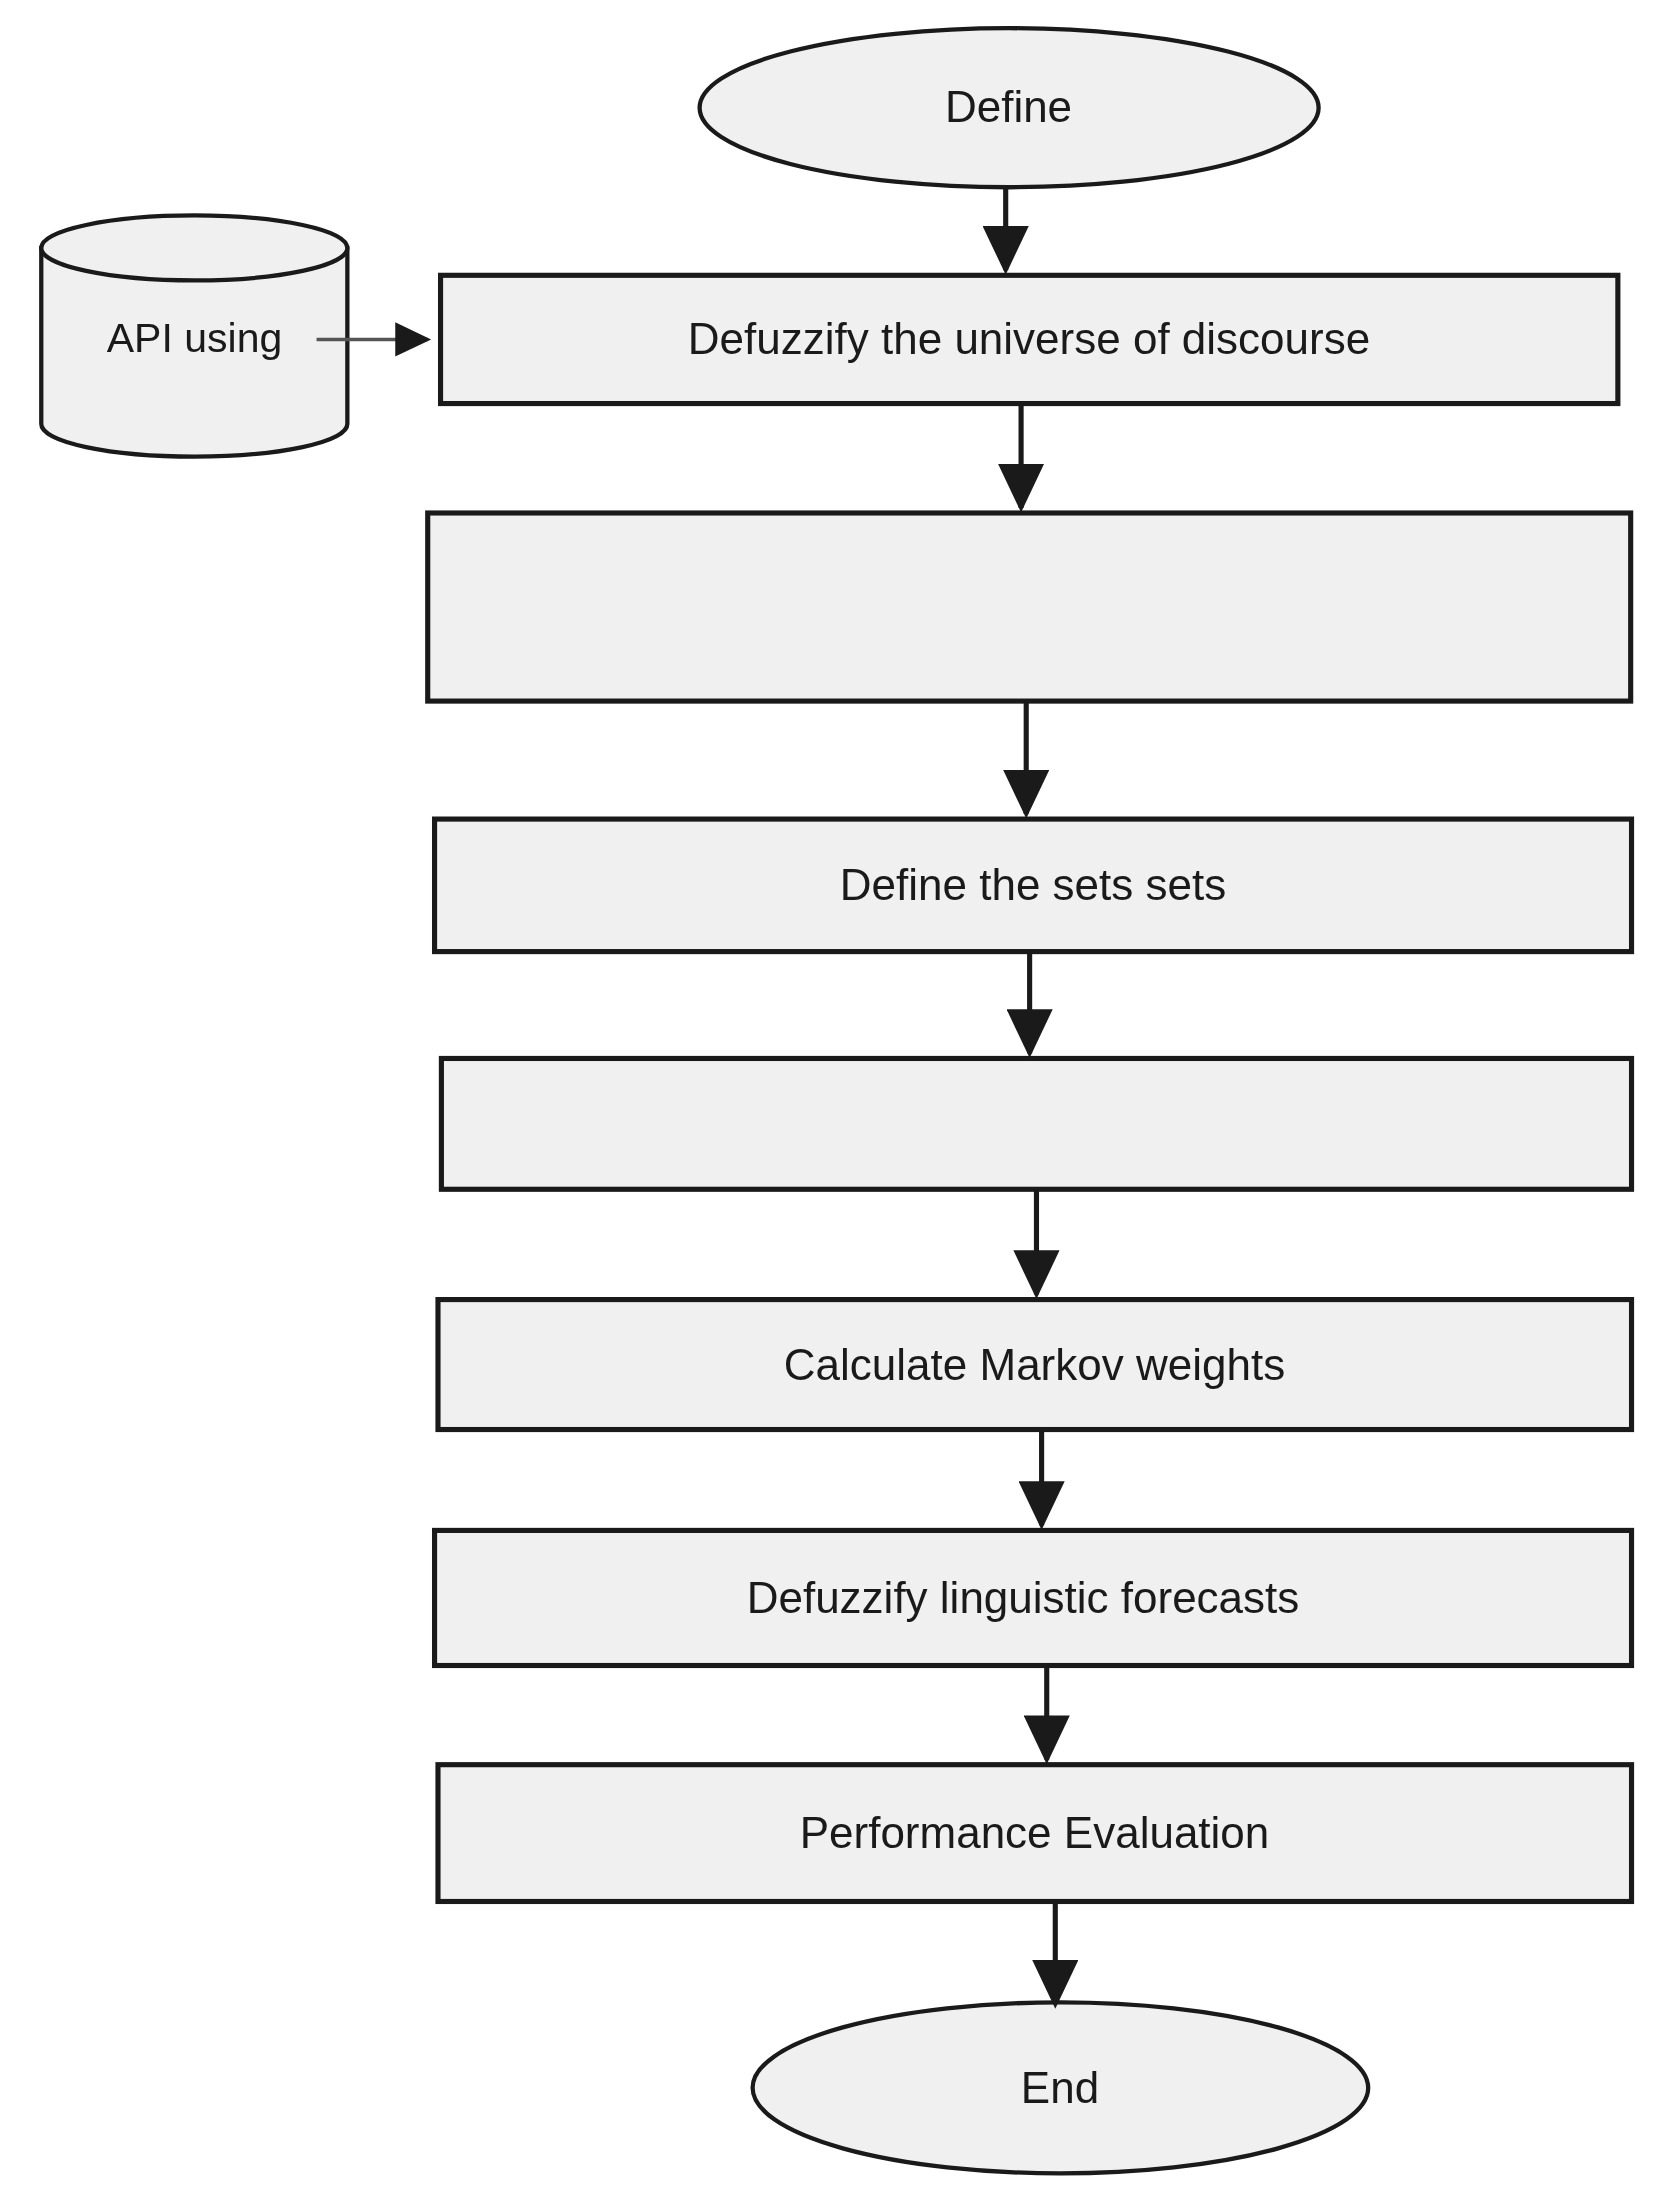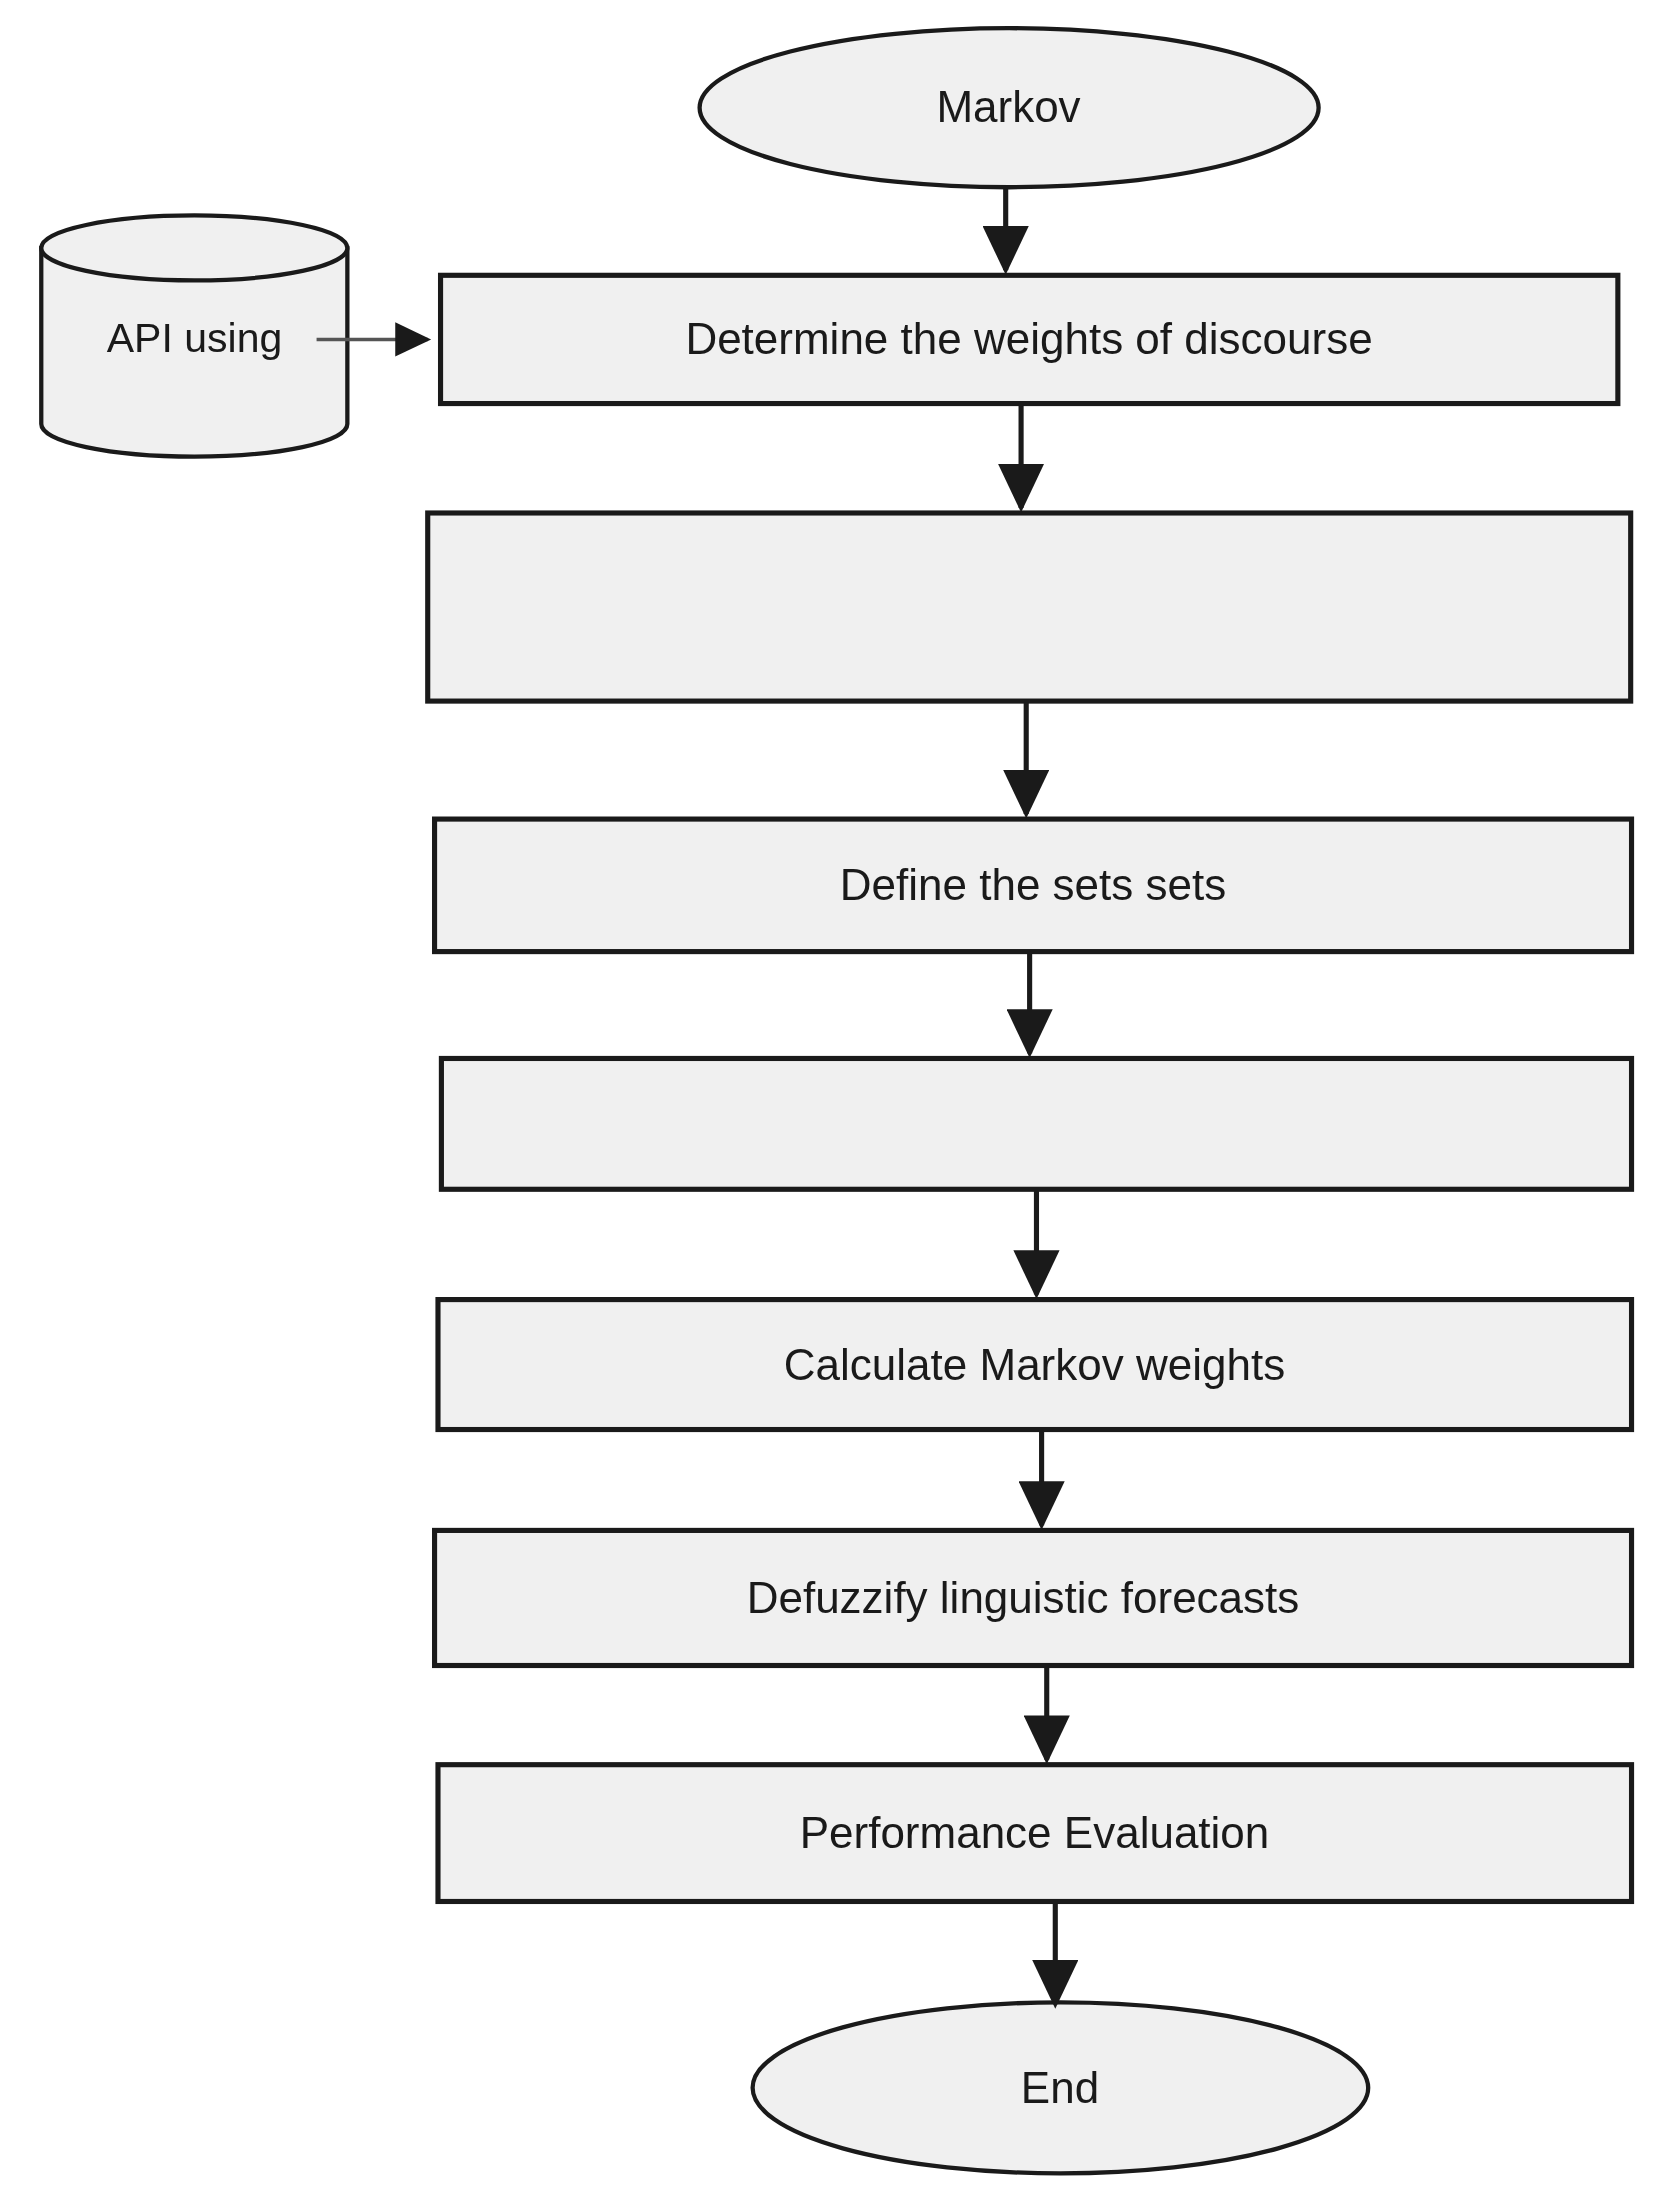--- a/index.html
+++ b/index.html
@@ -112,25 +112,25 @@
 
     <line class="connector" x1="1212" y1="1393" x2="1212" y2="1514" marker-end="url(#arrowhead)"></line>
 
     <line class="connector" x1="1218" y1="1674" x2="1218" y2="1784" marker-end="url(#arrowhead)"></line>
 
     <line class="connector" x1="1224" y1="1950" x2="1224" y2="2058" marker-end="url(#arrowhead)"></line>
 
     <line class="connector" x1="1234" y1="2226" x2="1234" y2="2344" marker-end="url(#arrowhead)"></line>
   </svg>
 
-  <div class="node-label" style="left:699px; top:28px; width:619px; height:159px;">Markov</div>
+  <div class="node-label" style="left:699px; top:28px; width:619px; height:159px;">Define</div>
 
   <div class="node-label label-db" style="left:51px; top:291px; width:287px; height:94px;">API using</div>
 
-  <div class="node-label" style="left:449px; top:275px; width:1160px; height:128px;">Determine the weights of discourse</div>
+  <div class="node-label" style="left:449px; top:275px; width:1160px; height:128px;">Defuzzify the universe of discourse</div>
 
 
   <div class="node-label" style="left:443px; top:819px; width:1180px; height:133px;">Define the sets sets</div>
 
 
   <div class="node-label" style="left:446px; top:1300px; width:1177px; height:130px;">Calculate Markov weights</div>
 
   <div class="node-label" style="left:433px; top:1531px; width:1180px; height:135px;">Defuzzify linguistic forecasts</div>
 
   <div class="node-label" style="left:446px; top:1765px; width:1177px; height:137px;">Performance Evaluation</div>

